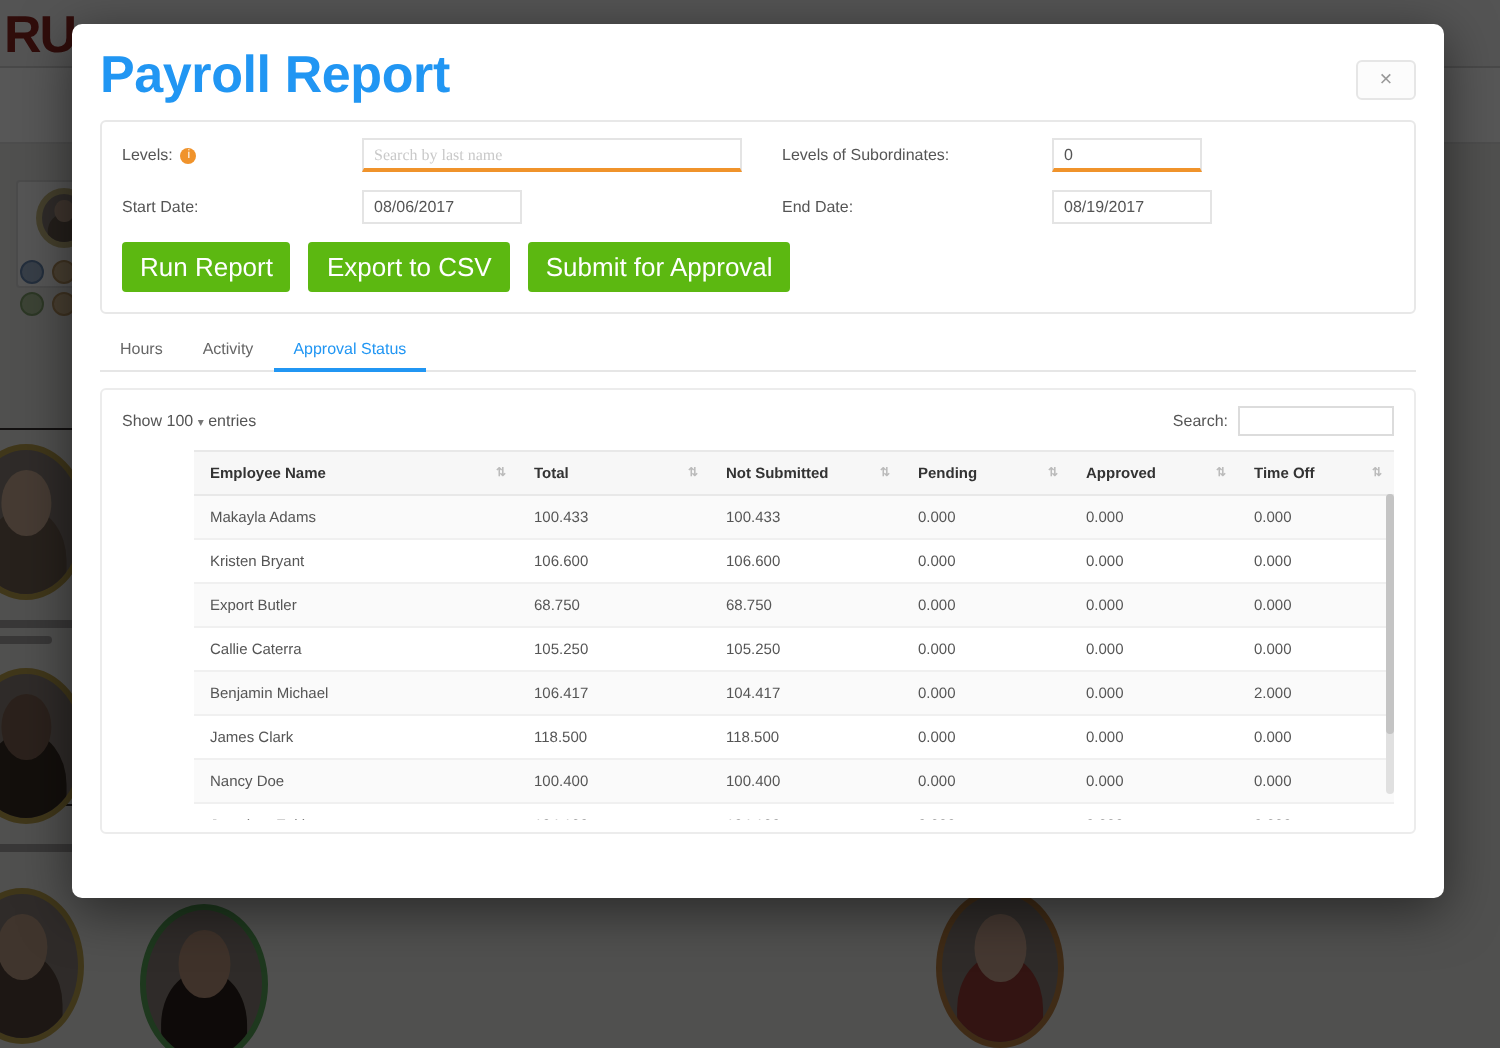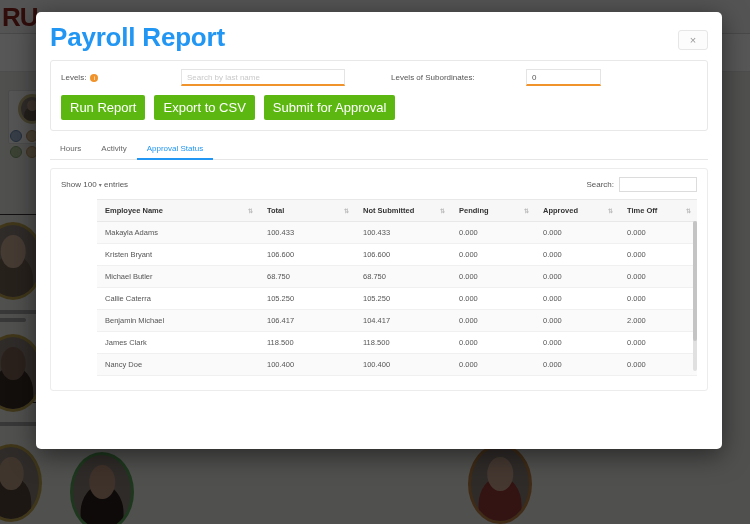--- a/index.html
+++ b/index.html
@@ -99,21 +99,21 @@
     background:#f0932b; color:#fff; font-size:6px; line-height:8px;
     text-align:center; margin-left:4px; vertical-align:middle;
     font-family:"Liberation Sans", sans-serif;
   }
   .finput {
     height:17px; border:1px solid #e4e4e4; background:#fff;
     font-size:8px; color:#555; padding:0 5px; line-height:15px;
     font-family:"Liberation Sans", sans-serif; outline:none;
   }
   .finput.focus { border-bottom:2px solid #f0932b; }
-  .finput.search { width:164px; }
+  .finput.search { width:190px;font-family:Liberation Serif, serif; }
   .finput.levels { width:75px; }
   .finput.date   { width:80px; }
   .finput::placeholder { color:#c9c9c9; }
 
   .btn-row { display:flex; gap:9px; margin-top:2px; }
   .gbtn {
     background:#5cb811; color:#fff; border:none; border-radius:2px;
     font-size:13px; padding:5px 9px; cursor:pointer;
     font-family:"Liberation Sans", sans-serif;
   }
@@ -265,20 +265,30 @@
             <span>Levels:</span><span class="info-icon">i</span>
           </div>
           <input class="finput search focus" type="text" placeholder="Search by last name" style="">
         </div>
         <div class="fcell">
           <div class="flabel wide">Levels of Subordinates:</div>
           <input class="finput levels focus" type="text" value="0" style="">
         </div>
       </div>
 
+      <div class="filter-row">
+        <div class="fcell left">
+          <div class="flabel">Start Date:</div>
+          <input class="finput date" type="text" value="08/06/2017" style="">
+        </div>
+        <div class="fcell">
+          <div class="flabel wide">End Date:</div>
+          <input class="finput date" type="text" value="08/19/2017" style="">
+        </div>
+      </div>
 
       <div class="btn-row">
         <button class="gbtn">Run Report</button>
         <button class="gbtn">Export to CSV</button>
         <button class="gbtn">Submit for Approval</button>
       </div>
     </div>
 
     <div id="tabs">
       <div class="tab">Hours</div>
@@ -332,21 +342,21 @@
               </tr>
               <tr>
                 <td>Kristen Bryant</td>
                 <td>106.600</td>
                 <td>106.600</td>
                 <td>0.000</td>
                 <td>0.000</td>
                 <td>0.000</td>
               </tr>
               <tr>
-                <td>Michael Butler</td>
+                <td>Export Butler</td>
                 <td>68.750</td>
                 <td>68.750</td>
                 <td>0.000</td>
                 <td>0.000</td>
                 <td>0.000</td>
               </tr>
               <tr>
                 <td>Callie Caterra</td>
                 <td>105.250</td>
                 <td>105.250</td>

